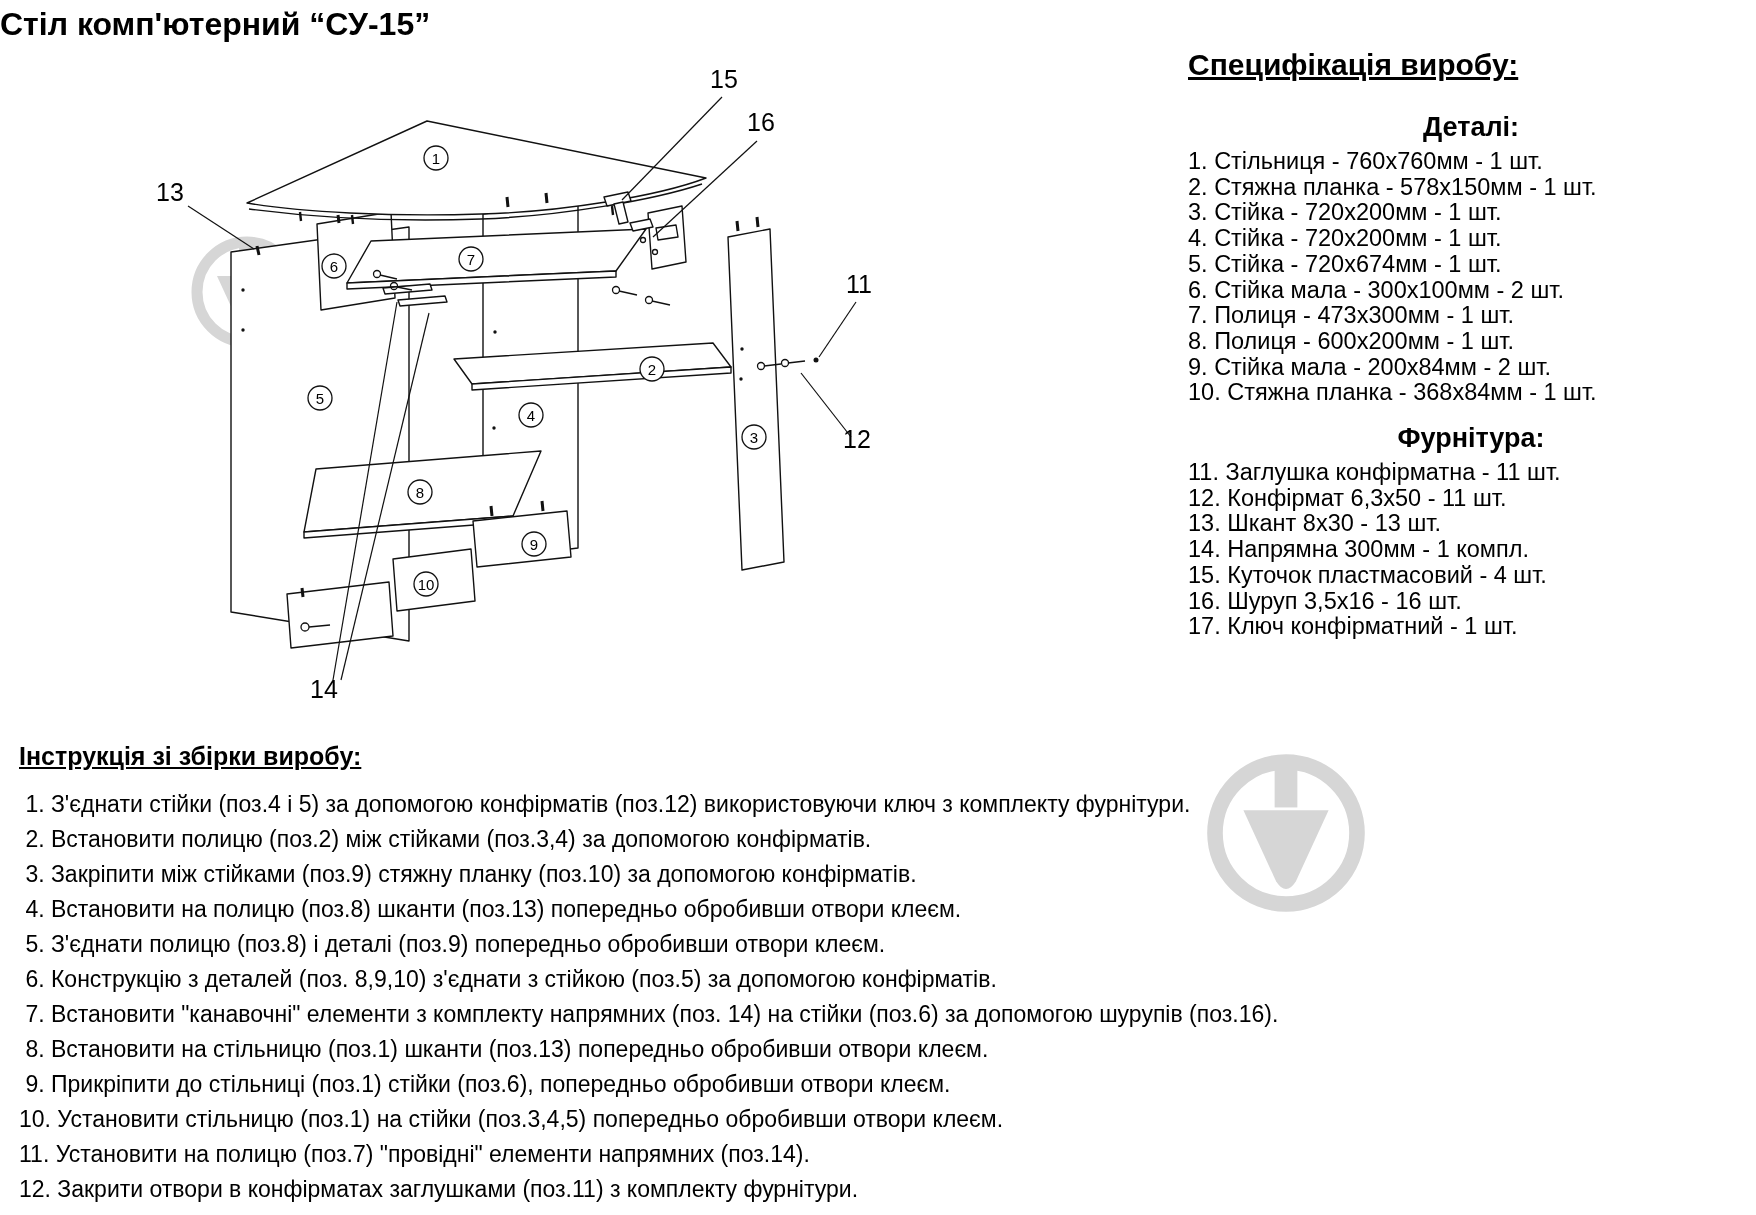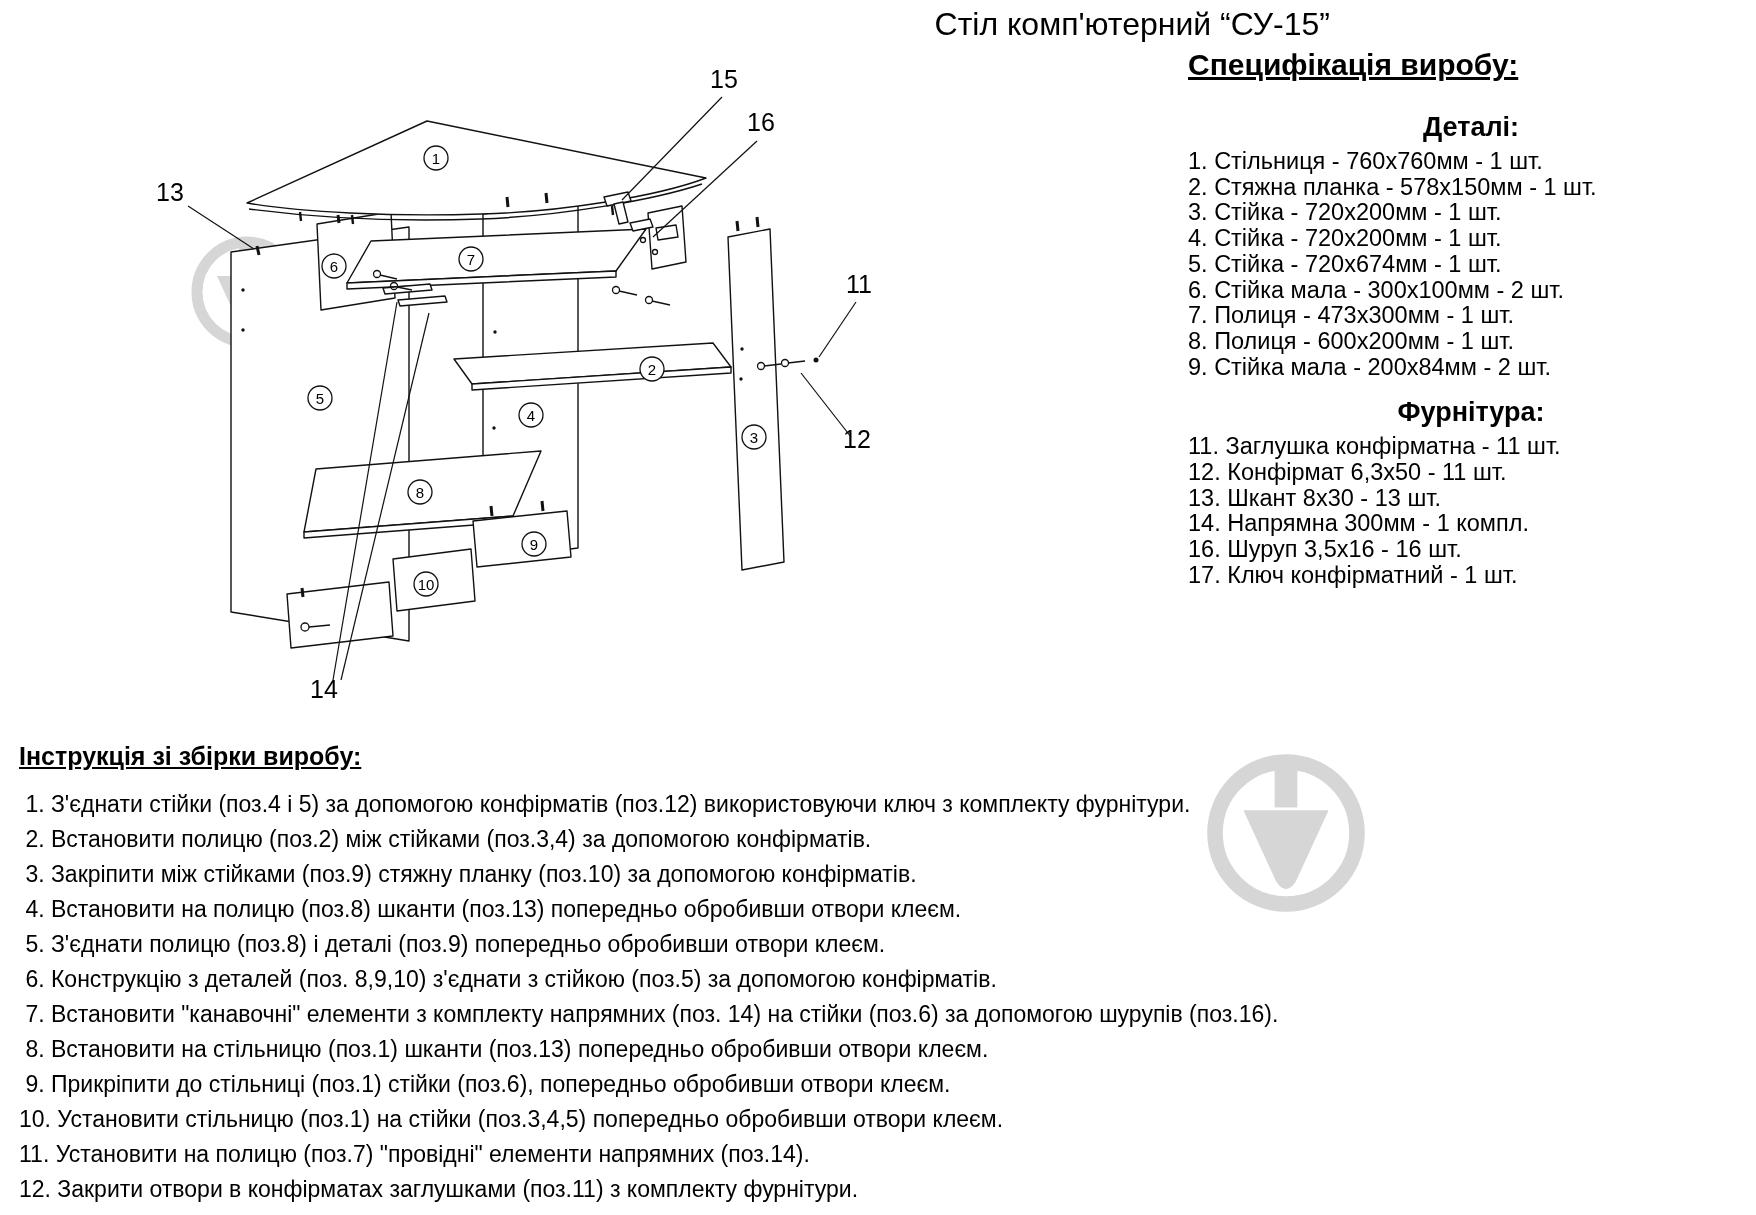--- a/index.html
+++ b/index.html
@@ -3,22 +3,22 @@
 <meta charset="utf-8">
 <style>
   * { margin:0; padding:0; box-sizing:border-box; }
   html,body { background:#fff; }
   body {
     width:1756px; height:1215px; position:relative; overflow:hidden;
     font-family:"Liberation Sans", sans-serif; color:#000;
   }
   .watermarks { position:absolute; left:0; top:0; z-index:0; }
   .title {
-    position:absolute; left:0; top:6px; width:1330px; text-align:right;
-    font-size:32px; font-weight:normal; z-index:2;
+    position:absolute; left:0; top:6px; width:1330px; text-align:left;
+    font-size:32px; font-weight:bold; z-index:2;
   }
   .diagram { position:absolute; left:0; top:0; z-index:1; }
   .diagram text { font-family:"Liberation Sans", sans-serif; fill:#000; }
   .spec { position:absolute; left:1188px; top:48px; width:566px; z-index:1; }
   .spec-heading {
     font-size:30px; font-weight:bold; text-decoration:underline; margin-bottom:30px;
   }
   .sub-heading { font-size:27px; font-weight:bold; margin-bottom:6px;text-align:center; }
   .spec-item { font-size:23.5px; line-height:25.7px; }
   .hw { margin-top:17px; }
@@ -174,27 +174,29 @@
   <div class="spec-list">
       <div class="spec-item">1. Стільниця - 760х760мм - 1 шт.</div>
       <div class="spec-item">2. Стяжна планка - 578х150мм - 1 шт.</div>
       <div class="spec-item">3. Стійка - 720х200мм - 1 шт.</div>
       <div class="spec-item">4. Стійка - 720х200мм - 1 шт.</div>
       <div class="spec-item">5. Стійка - 720х674мм - 1 шт.</div>
       <div class="spec-item">6. Стійка мала - 300х100мм - 2 шт.</div>
       <div class="spec-item">7. Полиця - 473х300мм - 1 шт.</div>
       <div class="spec-item">8. Полиця - 600х200мм - 1 шт.</div>
       <div class="spec-item">9. Стійка мала - 200х84мм - 2 шт.</div>
+      <div class="spec-item">10. Стяжна планка - 368х84мм - 1 шт.</div>
     </div>
   <h3 class="sub-heading hw">Фурнітура:</h3>
   <div class="spec-list">
       <div class="spec-item">11. Заглушка конфірматна - 11 шт.</div>
       <div class="spec-item">12. Конфірмат 6,3х50 - 11 шт.</div>
       <div class="spec-item">13. Шкант 8х30 - 13 шт.</div>
       <div class="spec-item">14. Напрямна 300мм - 1 компл.</div>
+      <div class="spec-item">15. Куточок пластмасовий - 4 шт.</div>
       <div class="spec-item">16. Шуруп 3,5х16 - 16 шт.</div>
       <div class="spec-item">17. Ключ конфірматний - 1 шт.</div>
     </div>
 </aside>
 
 <section class="instructions">
   <h2 class="instr-heading">Інструкція зі збірки виробу:</h2>
   <div class="steps">
       <div class="step"> 1. З'єднати стійки (поз.4 і 5) за допомогою конфірматів (поз.12) використовуючи ключ з комплекту фурнітури.</div>
       <div class="step"> 2. Встановити полицю (поз.2) між стійками (поз.3,4) за допомогою конфірматів.</div>

